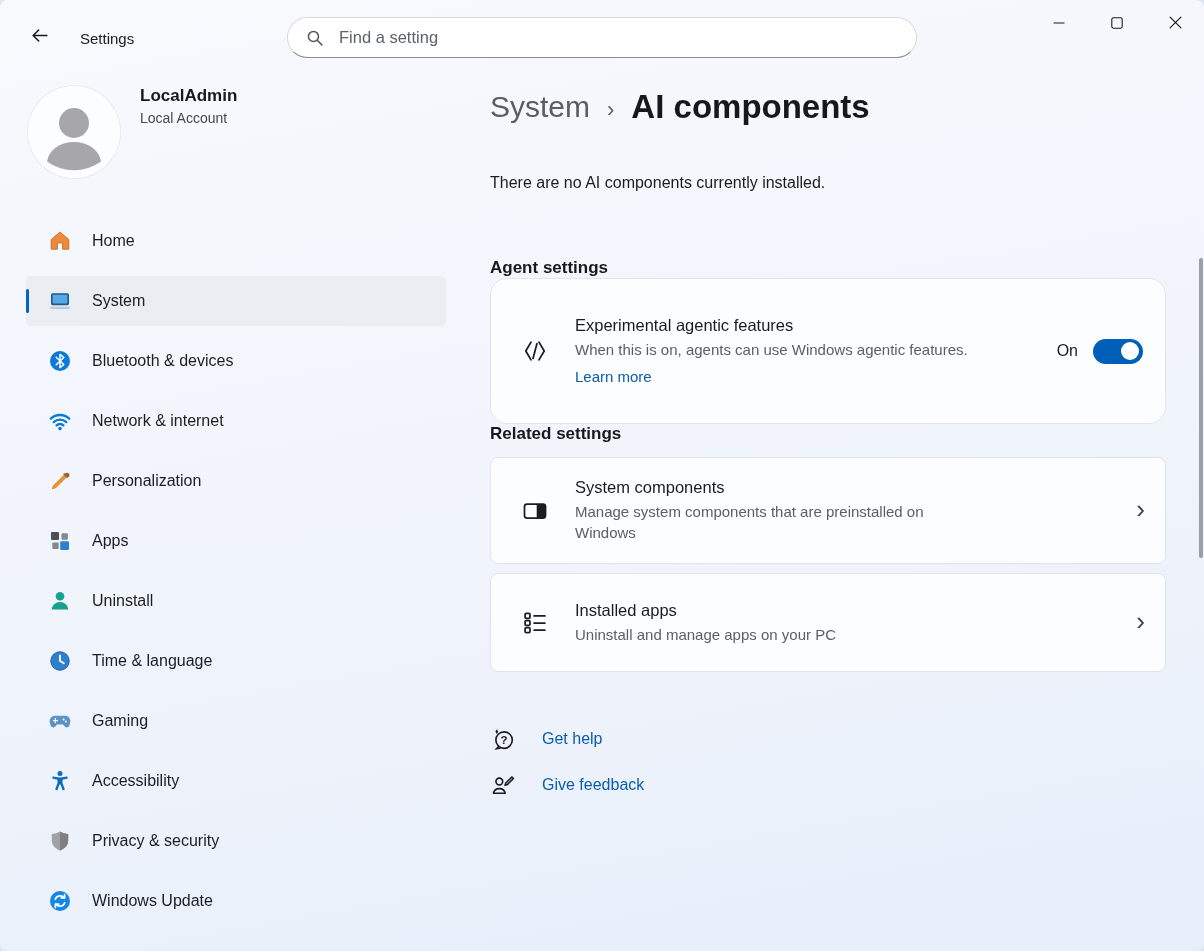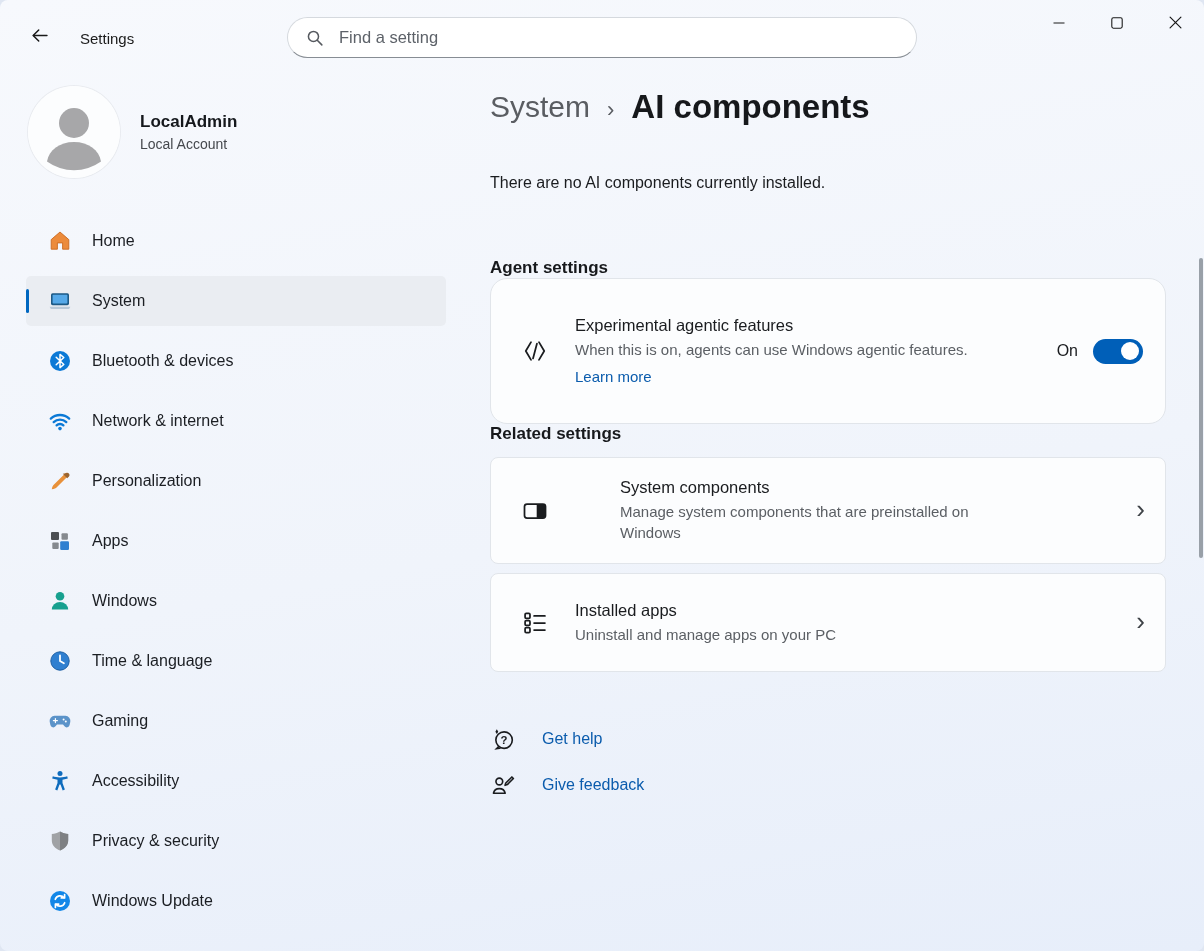--- a/index.html
+++ b/index.html
@@ -32,21 +32,21 @@
   .search-input {
     flex:1; border:none; outline:none; background:transparent;
     font-size:16.5px; color:#202020; font-family:inherit;
   }
   .search-input::placeholder { color:#5d6269; }
   .window-controls { position:absolute; right:0; top:0; display:flex; height:48px; }
   .win-btn { width:58px; height:48px; display:flex; align-items:center; justify-content:center; }
 
   
   .sidebar { position:absolute; left:0; top:56px; width:466px; bottom:0; }
-  .user-block { display:flex; align-items:center; gap:20px; margin:30px 0 0 28px; }
+  .user-block { display:flex; gap:20px; margin:30px 0 0 28px; }
   .avatar {
     width:92px; height:92px; border-radius:50%; background:#fcfdfe; overflow:hidden;
     box-shadow:0 0 0 1px rgba(0,0,0,0.05);
   }
   .user-name { font-size:17px; font-weight:700; color:#15181c; }
   .user-type { font-size:14px; color:#45484d; margin-top:4px; }
 
   .nav { margin-top:38px; }
   .nav-item {
     position:relative; display:flex; align-items:center;
@@ -84,21 +84,21 @@
   .card-text { flex:1; min-width:0; }
   .card-title { font-size:16.5px; color:#1a1c1f; }
   .card-desc { font-size:15px; color:#5b5f64; margin-top:5px; line-height:1.38; max-width:405px; }
   .card-link { display:inline-block; margin-top:8px; font-size:15px; color:#0b5cad; text-decoration:none; }
   .toggle-area { display:flex; align-items:center; gap:15px; margin-left:16px; }
   .toggle-label { font-size:16px; color:#1a1c1f; }
   .toggle { position:relative; width:50px; height:25px; border-radius:13px; background:#005fb8; }
   .toggle-knob { position:absolute; right:4px; top:3.5px; width:18px; height:18px; border-radius:50%; background:#ffffff; }
 
   .setting-card { display:flex; align-items:center; padding:20px 20px 20px 30px; min-height:99px; }
-  .setting-card.first { margin-top:13px;gap:45px; }
+  .setting-card.first { margin-top:13px; }
   .setting-card.second { margin-top:9px; }
   .chevron { font-size:26px; color:#3e4247; margin-left:14px; line-height:1; padding-bottom:4px; }
 
   .footer-links { margin-top:54px; }
   .footer-link { display:flex; align-items:center; gap:26px; margin-bottom:20px; }
   .footer-icon { width:26px; height:26px; flex:0 0 26px; }
   .footer-icon svg { width:26px; height:26px; display:block; }
   .footer-label { font-size:16px; color:#0b5cad; text-decoration:none; }
 
   .scrollbar-thumb {
@@ -241,21 +241,21 @@
         <span class="nav-label">Apps</span>
       </div>
 
       <div class="nav-item">
         <span class="nav-icon">
           <svg viewBox="0 0 24 24">
               <circle cx="12" cy="7.3" r="4.3" fill="#17a08f"></circle>
               <path d="M3.8 20.5a8.2 7.6 0 0 1 16.4 0Z" fill="#17a08f"></path>
             </svg>
         </span>
-        <span class="nav-label">Windows</span>
+        <span class="nav-label">Uninstall</span>
       </div>
 
       <div class="nav-item">
         <span class="nav-icon">
           <svg viewBox="0 0 24 24">
               <circle cx="12" cy="12" r="9.2" fill="#2f7fd0"></circle>
               <circle cx="12" cy="12" r="9.2" fill="none" stroke="#1d5fa4" stroke-width="1"></circle>
               <path d="M12 6.4V12l3.9 2.3" fill="none" stroke="#ffffff" stroke-width="1.8" stroke-linecap="round"></path>
             </svg>
         </span>

